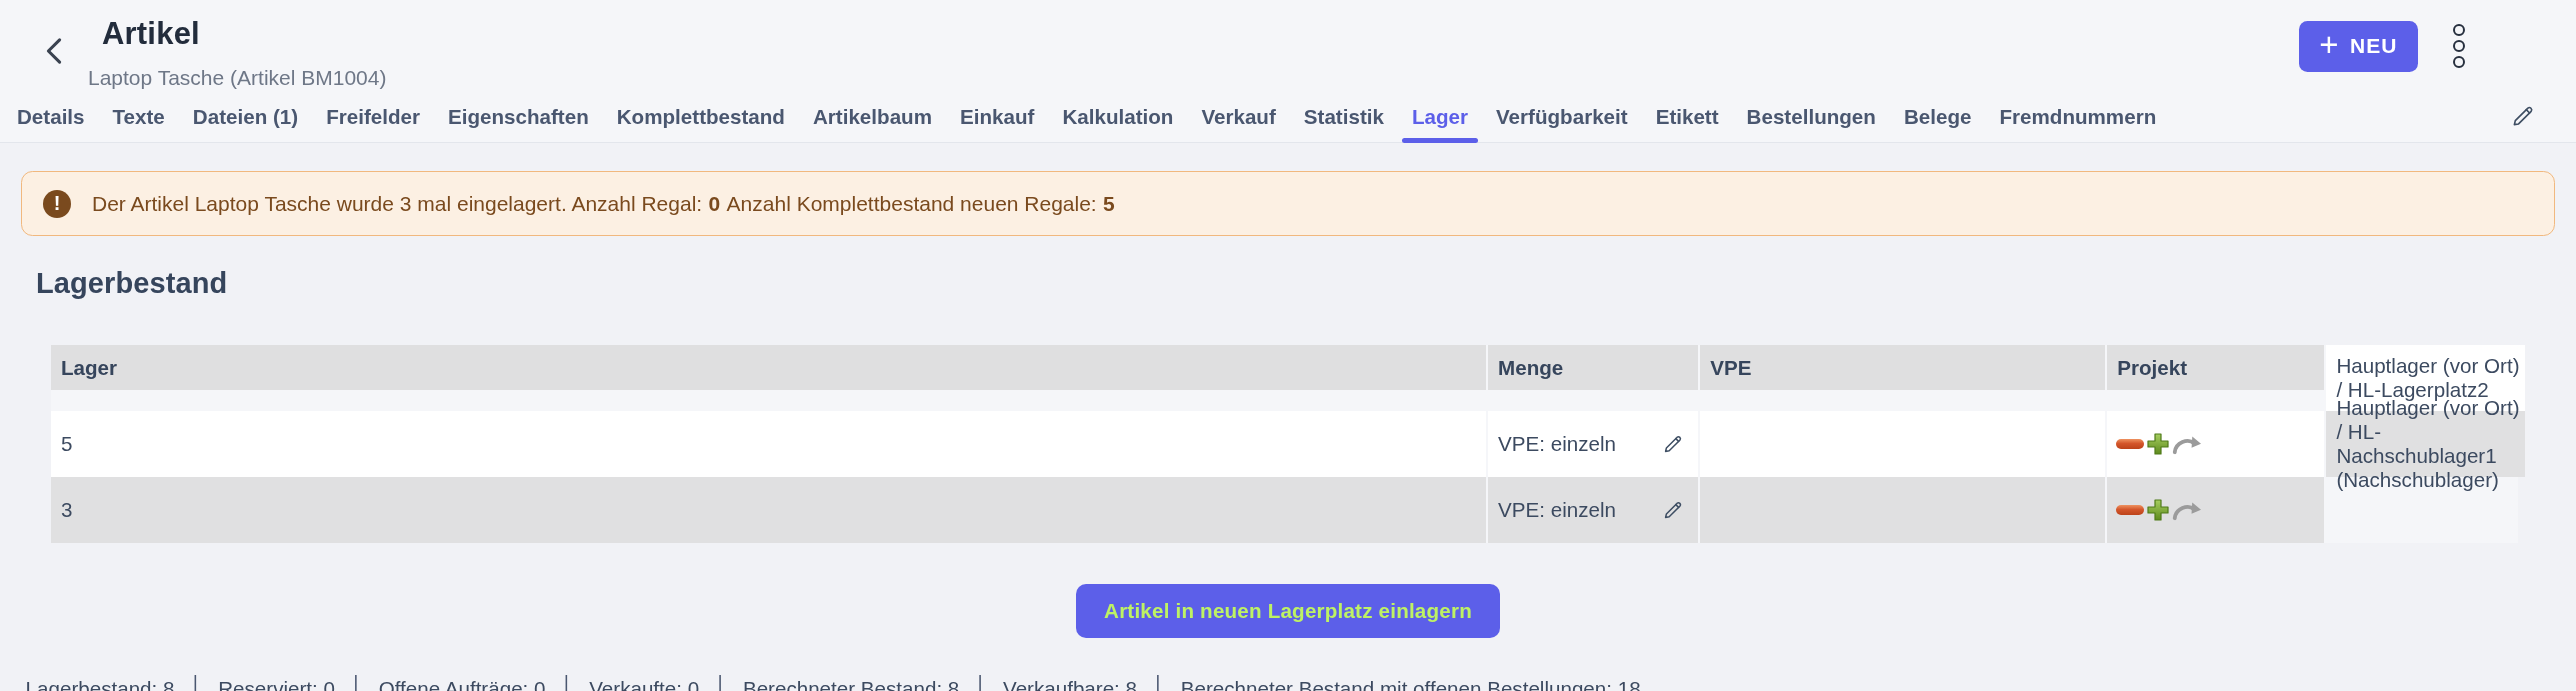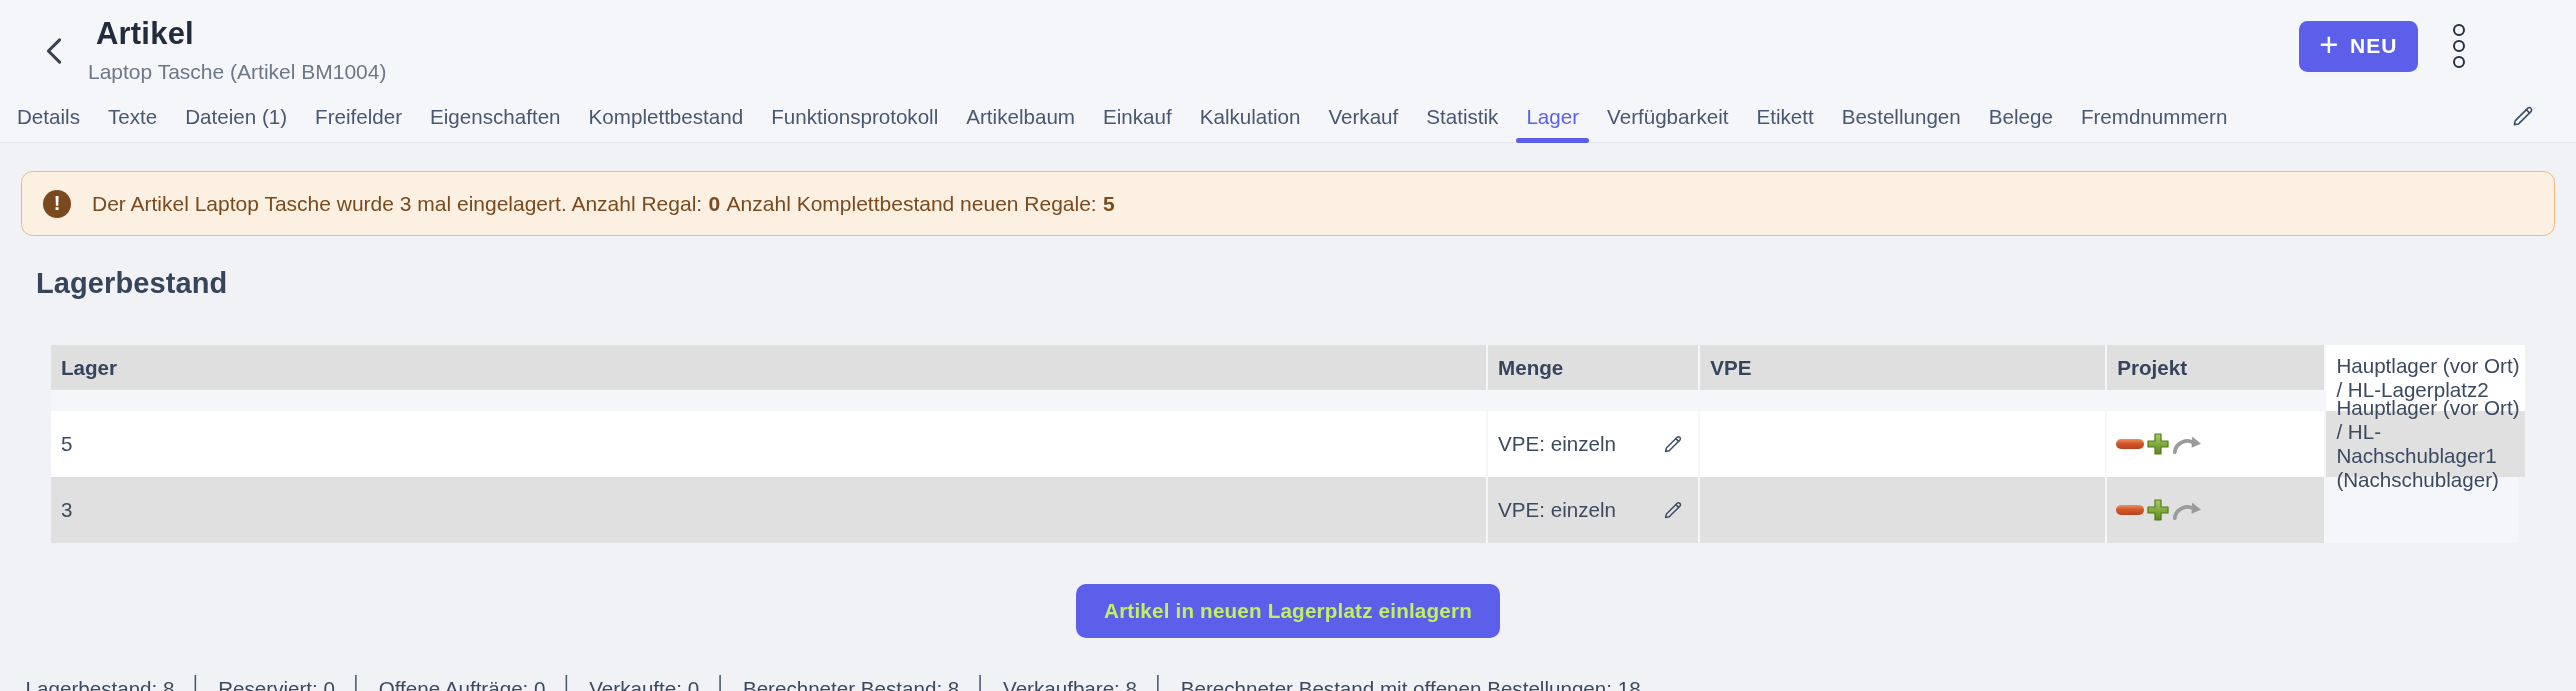--- a/index.html
+++ b/index.html
@@ -8,34 +8,34 @@
     background:#F1F2F6;
     font-family:"Liberation Sans",sans-serif;
     color:#3C4A60;
     -webkit-font-smoothing:antialiased;
   }
   .topband{background:#F5F6F9;}
   
   .topbar{display:flex;align-items:center;height:92px;padding:0 107px 0 44px;}
   .back-btn{background:none;border:none;padding:0;margin-top:10px;cursor:pointer;line-height:0;}
   .titles{margin-left:24px;}
-  h1{margin:8px;font-size:31px;font-weight:700;color:#222C3C;letter-spacing:0.2px;}
+  h1{margin:14px;font-size:31px;font-weight:700;color:#222C3C;letter-spacing:0.2px;}
   .subtitle{margin-top:5px;font-size:21px;color:#6E7787;}
   .topbar-right{margin-left:auto;display:flex;align-items:center;gap:31px;}
   .btn-new{display:flex;align-items:center;justify-content:center;height:51px;min-width:111px;
     padding:0 20px;background:#5C5FE9;border:none;border-radius:8.5px;color:#fff;cursor:pointer;
     font-family:inherit;}
   .btn-new .plus{font-size:33px;font-weight:300;margin-right:11.4px;line-height:0;position:relative;top:-0.7px;}
   .btn-new .lbl{font-size:21px;font-weight:700;letter-spacing:1.1px;}
   .kebab{background:none;border:none;padding:0 4.3px;cursor:pointer;}
   .kebab i{display:block;width:7.8px;height:7.8px;border:2.4px solid #27303F;border-radius:50%;margin:3.9px auto;}
   
   .tabs{display:flex;align-items:stretch;height:50px;padding:0 33px 0 17px;gap:28px;
     border-bottom:1.4px solid #E3E6EC;background:#F5F6F9;}
-  .tab{display:flex;align-items:center;font-size:20.6px;font-weight:400;color:#4A5770;
+  .tab{display:flex;align-items:center;font-size:20.6px;font-weight:700;color:#4A5770;
     position:relative;cursor:pointer;white-space:nowrap;}
   .tab.active{color:#5C5FE9;}
   .tab.active::after{content:"";position:absolute;left:-10px;right:-10px;bottom:-1.4px;height:5px;
     background:#5C5FE9;border-radius:2.8px;}
   .tab-edit{margin-left:auto;display:flex;align-items:center;background:none;border:none;cursor:pointer;}
   
   .banner{margin:28px 21px 0;height:65px;border:1.4px solid #F1B87E;background:#FCF0E3;
     border-radius:11.4px;display:flex;align-items:center;padding:0 21px;box-sizing:border-box;}
   .warn-icon{width:28px;height:28px;border-radius:50%;background:#7A4A1E;color:#fff;
     font-weight:700;font-size:20px;display:flex;align-items:center;justify-content:center;flex:0 0 auto;}
@@ -105,21 +105,20 @@
       </div>
     </header>
 
     <nav class="tabs">
       <span class="tab">Details</span>
       <span class="tab">Texte</span>
       <span class="tab">Dateien (1)</span>
       <span class="tab">Freifelder</span>
       <span class="tab">Eigenschaften</span>
       <span class="tab">Komplettbestand</span>
-      <span class="tab">Funktionsprotokoll</span>
       <span class="tab">Artikelbaum</span>
       <span class="tab">Einkauf</span>
       <span class="tab">Kalkulation</span>
       <span class="tab">Verkauf</span>
       <span class="tab">Statistik</span>
       <span class="tab active">Lager</span>
       <span class="tab">Verfügbarkeit</span>
       <span class="tab">Etikett</span>
       <span class="tab">Bestellungen</span>
       <span class="tab">Belege</span>

